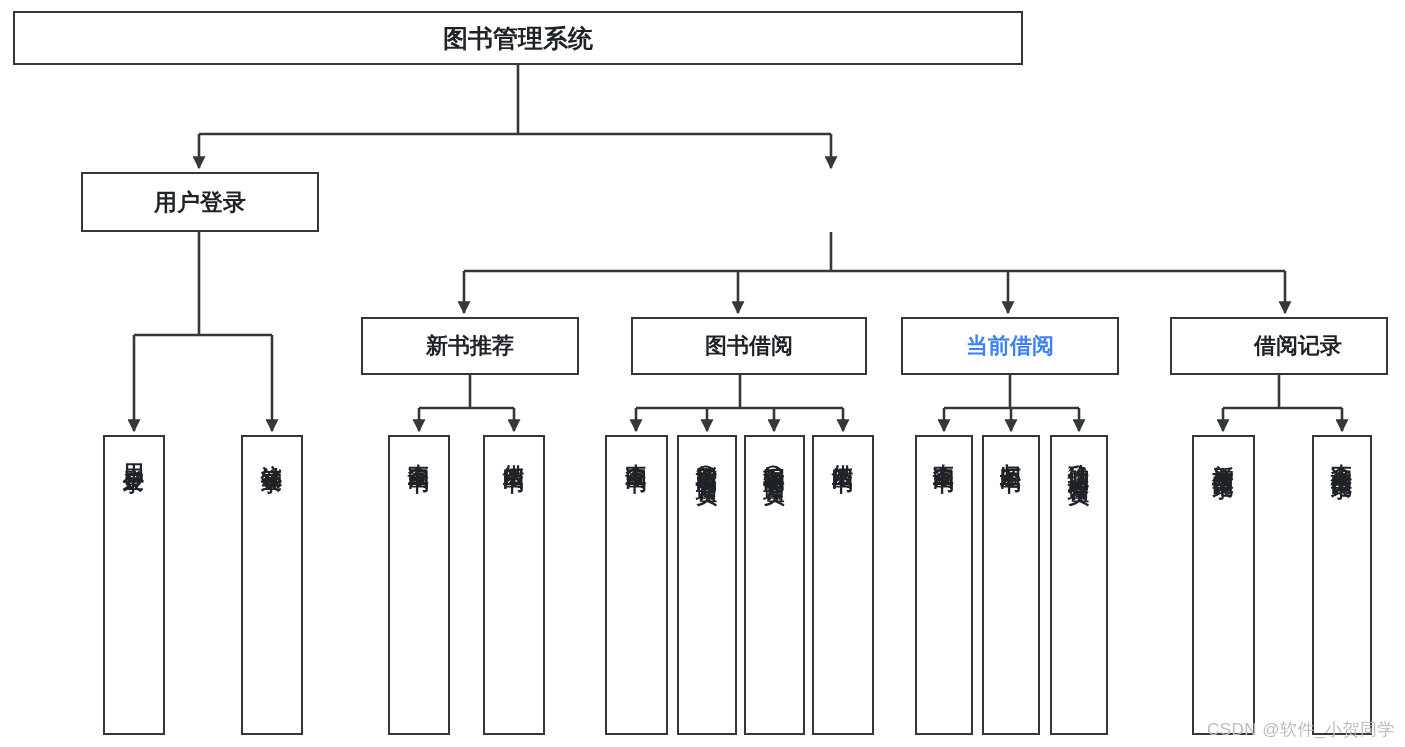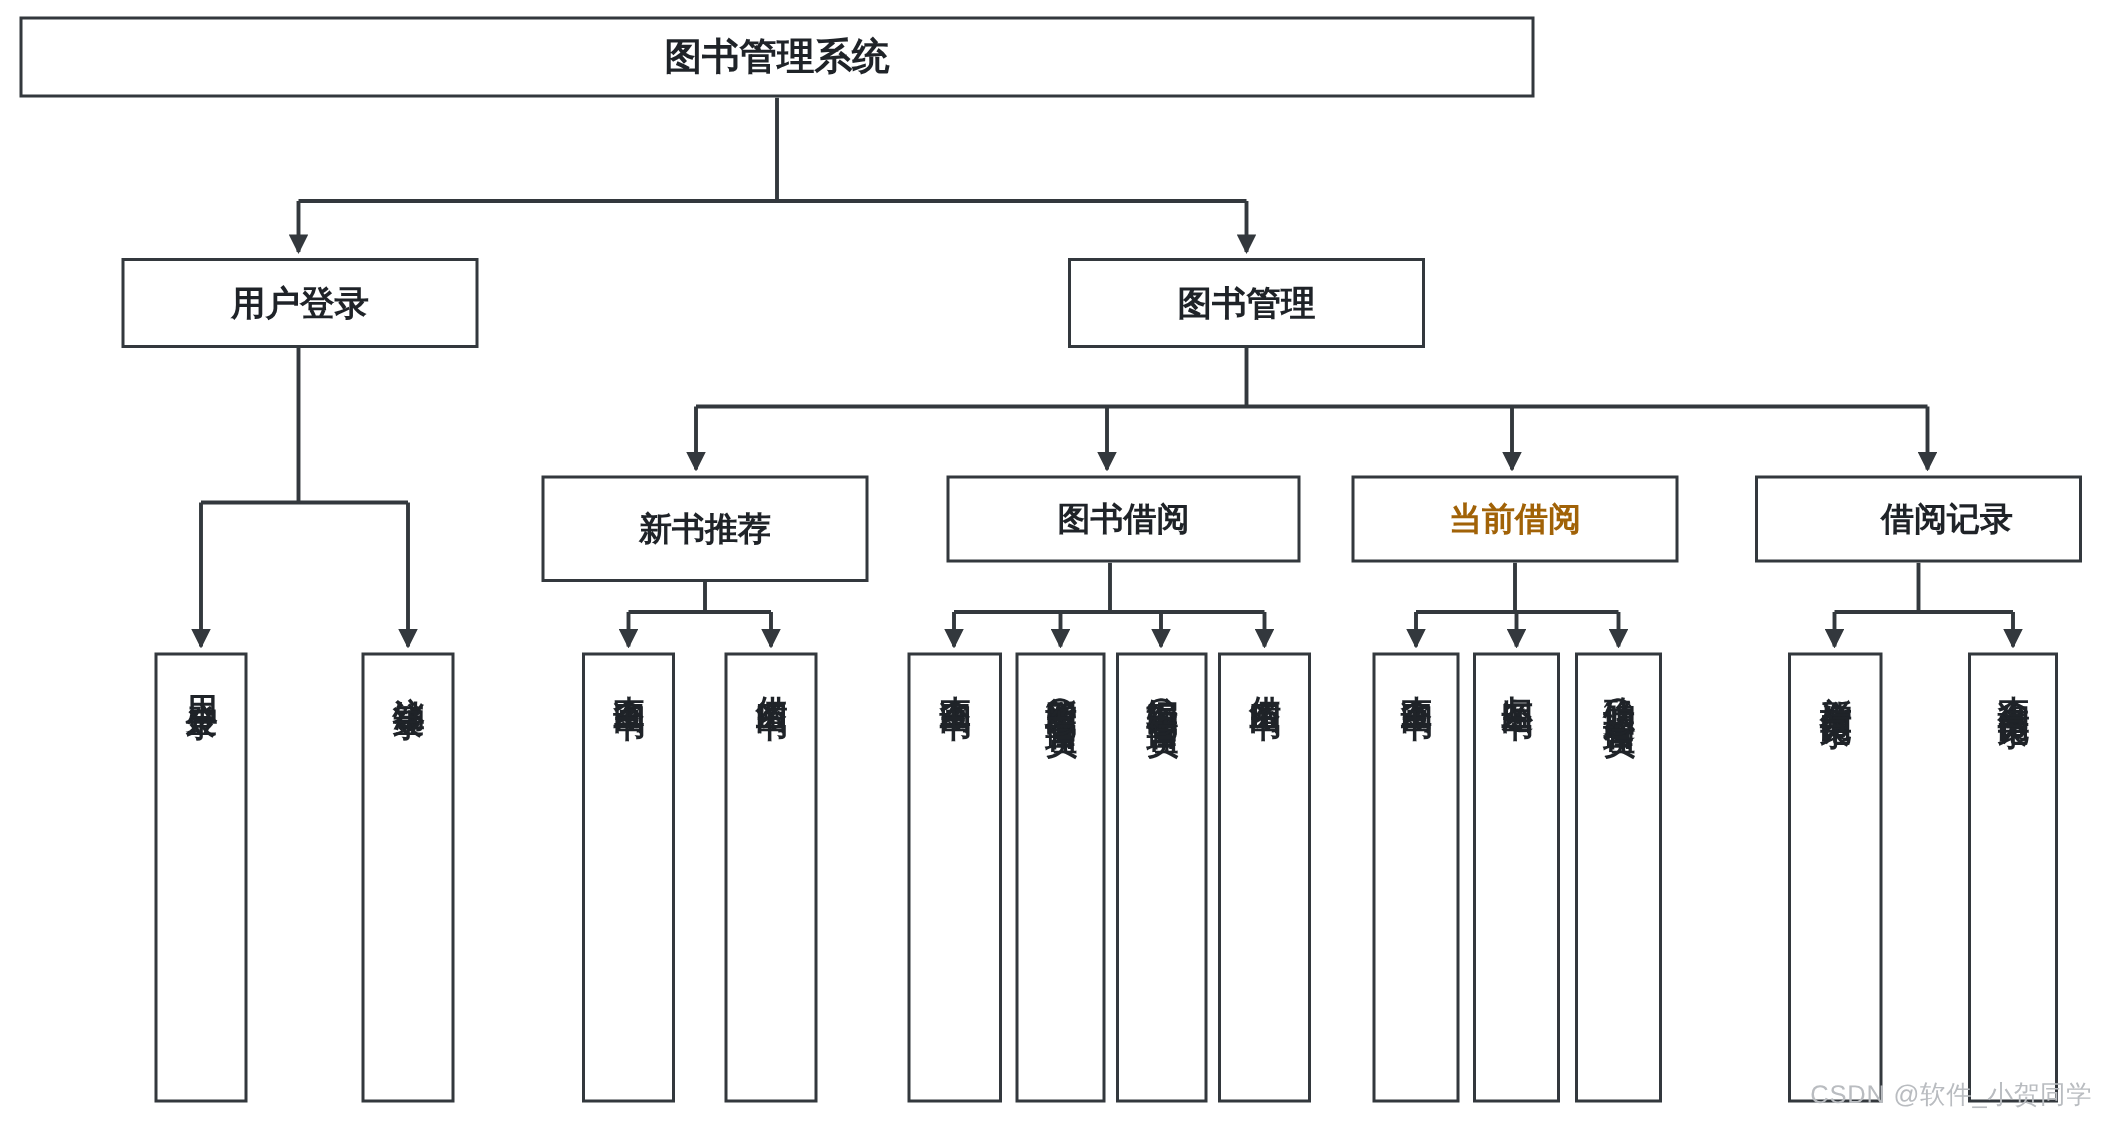--- a/index.html
+++ b/index.html
@@ -133,32 +133,29 @@
     </g>
   </svg>
 
   <div class="node horiz" id="node-root" style="left: 13px; top: 11px; width: 1010px; height: 54px; border-color: rgb(51, 56, 61); background: rgb(255, 255, 255);">
     <span class="node-label" style="color: rgb(31, 35, 40);">图书管理系统</span>
   </div>
 
   <div class="node horiz level1" id="node-l1-0" style="left: 81px; top: 172px; width: 238px; height: 60px; border-color: rgb(51, 56, 61); background: rgb(255, 255, 255);">
     <span class="node-label" style="color: rgb(31, 35, 40);">用户登录</span>
   </div>
-  <div class="node horiz level1" id="node-l1-1" style="left: 712px; top: 172px; width: 238px; height: 60px; border-color: rgb(51, 56, 61); background: rgb(255, 255, 255);">
-    <span class="node-label" style="color: rgb(31, 35, 40);">图书管理</span>
-  </div>
-
-  <div class="node horiz level2" id="node-l2-0" style="left: 361px; top: 317px; width: 218px; height: 71px; border-color: rgb(51, 56, 61); background: rgb(255, 255, 255);">
+
+  <div class="node horiz level2" id="node-l2-0" style="left: 361px; top: 317px; width: 218px; height: 58px; border-color: rgb(51, 56, 61); background: rgb(255, 255, 255);">
     <span class="node-label" style="color: rgb(31, 35, 40);">新书推荐</span>
   </div>
   <div class="node horiz level2" id="node-l2-1" style="left: 631px; top: 317px; width: 236px; height: 58px; border-color: rgb(51, 56, 61); background: rgb(255, 255, 255);">
     <span class="node-label" style="color: rgb(31, 35, 40);">图书借阅</span>
   </div>
   <div class="node horiz level2" id="node-l2-2" style="left: 901px; top: 317px; width: 218px; height: 58px; border-color: rgb(51, 56, 61); background: rgb(255, 255, 255);">
-    <span class="node-label" style="color: #a16207;">当前借阅</span>
+    <span class="node-label" style="color: #3b82f6;">当前借阅</span>
   </div>
   <div class="node horiz level2" id="node-l2-3" style="left: 1170px; top: 317px; width: 218px; height: 58px; border-color: rgb(51, 56, 61); background: rgb(255, 255, 255); padding-left: 38px;">
     <span class="node-label" style="color: rgb(31, 35, 40);">借阅记录</span>
   </div>
 
   <div class="node vert leaf" id="node-leaf-0" style="left: 103px; top: 435px; width: 62px; height: 300px; border-color: rgb(51, 56, 61); background: rgb(255, 255, 255);">
     <span class="node-label" style="color: rgb(31, 35, 40);">用户登录</span>
   </div>
   <div class="node vert leaf" id="node-leaf-1" style="left: 241px; top: 435px; width: 62px; height: 300px; border-color: rgb(51, 56, 61); background: rgb(255, 255, 255);">
     <span class="node-label" style="color: rgb(31, 35, 40);">注销登录</span>

